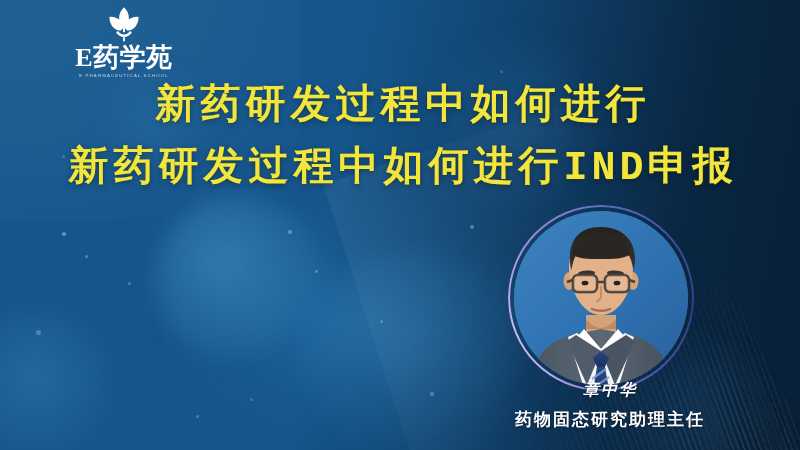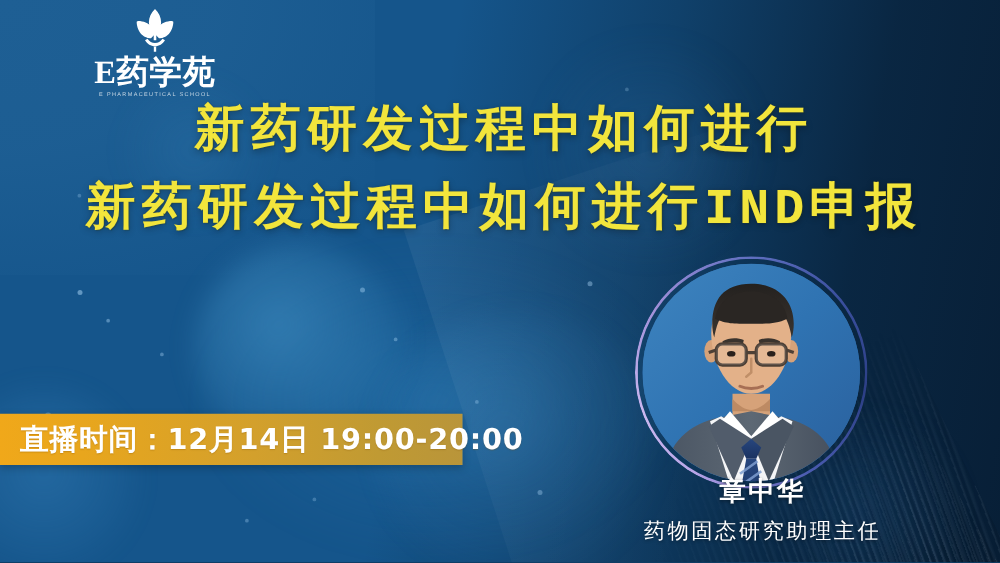--- a/index.html
+++ b/index.html
@@ -205,28 +205,29 @@
     background:#2d6fae;
   }
   #portrait svg { display:block; width:174px; height:174px; }
 
   
   #speaker {
     position:absolute; left:430px; top:380px; width:360px;
     text-align:center;
   }
   #speaker .name {
-    color:#ffffff; font-size:21px; font-weight:bold;
+    color:#ffffff; font-size:16px; font-weight:bold;
     letter-spacing:2px; line-height:1.25;
     text-shadow:0 1px 3px rgba(0,0,0,.45);
     font-family:"DejaVu Sans", "Liberation Sans", sans-serif;
+    font-style:italic;
   }
   #speaker .role {
     margin-top:9px;
-    color:#ffffff; font-size:17px; font-weight:normal;
+    color:#ffffff; font-size:17px; font-weight:bold;
     letter-spacing:2px; line-height:1.25;
     text-shadow:0 1px 3px rgba(0,0,0,.45);
     font-family:"DejaVu Sans", "Liberation Sans", sans-serif;
   }
 </style>
 </head>
 <body>
 
 <div id="poster">
 
@@ -276,23 +277,20 @@
     </svg>
     <div class="word">E药学苑</div>
     <div class="sub">E PHARMACEUTICAL SCHOOL</div>
   </div>
 
   <div id="title">
     <div class="tline tline1">新药研发过程中如何进行</div>
     <div class="tline tline2"><span>新药研发过程中如何进行</span><span class="lat">IND</span><span>申报</span></div>
   </div>
 
-  <div id="time-banner">
-    <span class="txt">直播时间：12月14日 19:00-20:00</span>
-  </div>
 
   <div id="portrait-wrap">
     <div id="portrait-ring"></div>
     <div id="portrait">
       <svg viewBox="0 0 174 174">
         <defs>
           <linearGradient id="photobg" x1="0" y1="0" x2="1" y2="1">
             <stop offset="0%" stop-color="#3e84bf"></stop>
             <stop offset="50%" stop-color="#2f73b2"></stop>
             <stop offset="100%" stop-color="#2a5f9c"></stop>

